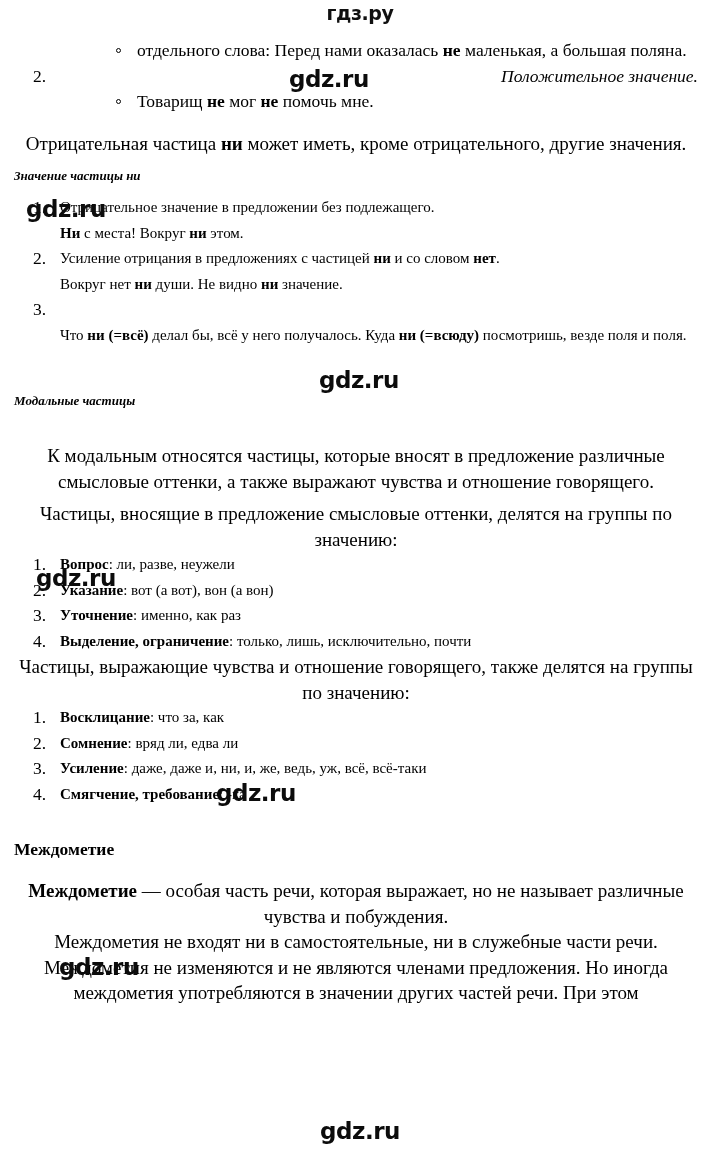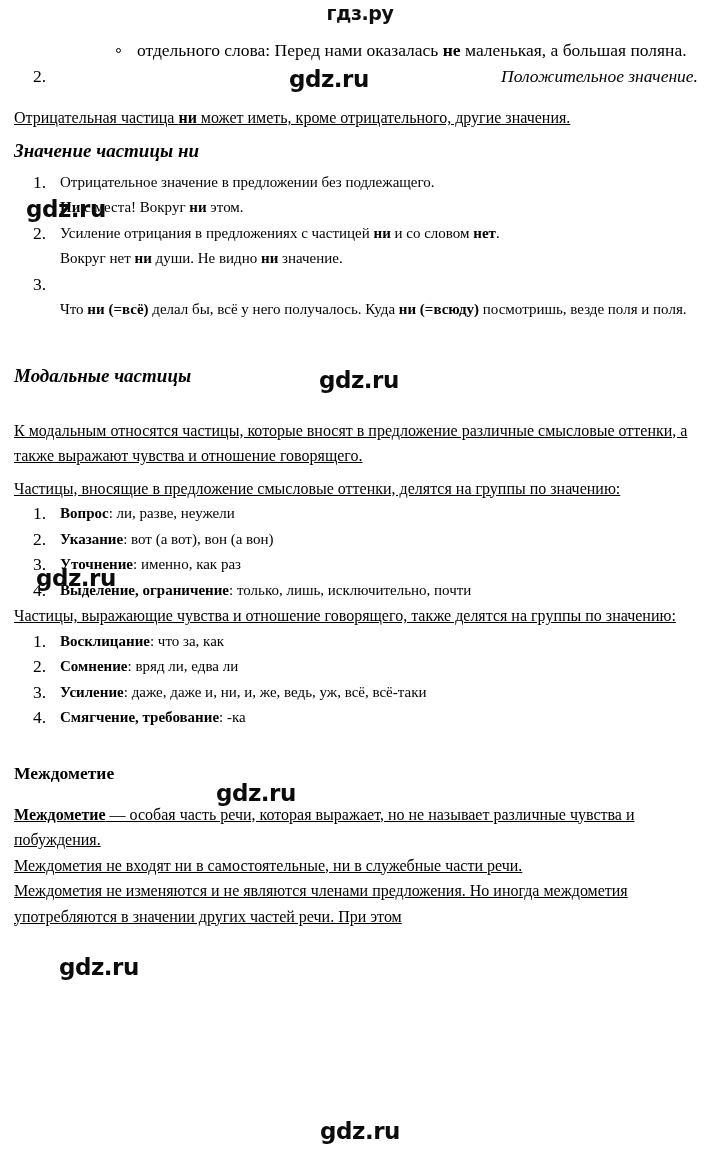--- a/index.html
+++ b/index.html
@@ -33,26 +33,25 @@
 
   
   .page {
     position: absolute;
     top: 38px;
     left: 0;
     width: 720px;
   }
 
   .para {
-    font-size: 16px;
+    font-size: 19px;
     line-height: 25.5px;
     margin: 0;
     padding: 0 22px 0 14px;
-    text-align: left;
-    text-decoration: underline;
+    text-align: center;
   }
 
   .gap-s { height: 7px; }
   .gap-m { height: 16px; }
   .gap-l { height: 30px; }
   .gap-xl { height: 40px; }
 
   
   ul.circle-list {
     list-style: none;
@@ -121,21 +120,21 @@
   ol.num-list-deep > li::before {
     content: counter(deepitem) ".";
     position: absolute;
     left: 33px;
     top: 0;
     font-style: normal;
   }
 
   
   .head-bi {
-    font-size: 19px;
+    font-size: 13px;
     line-height: 25px;
     font-weight: bold;
     font-style: italic;
     padding: 0 22px 0 14px;
     margin: 0;
   }
   .head-b {
     font-size: 17.5px;
     line-height: 25px;
     font-weight: bold;
@@ -180,20 +179,23 @@
 <div class="page">
 
   <ul class="circle-list">
     <li><span>отдельного слова: Перед нами оказалась </span><b>не</b><span> маленькая, а большая поляна.</span></li>
   </ul>
 
   <ol class="num-list-deep">
     <li>Положительное значение.</li>
   </ol>
 
+  <ul class="circle-list">
+    <li><span>Товарищ </span><b>не</b><span> мог </span><b>не</b><span> помочь мне.</span></li>
+  </ul>
 
   <div class="gap-m"></div>
 
   <p class="para"><span>Отрицательная частица </span><b>ни</b><span> может иметь, кроме отрицательного, другие значения.</span></p>
 
   <div class="gap-s"></div>
 
   <h3 class="head-bi">Значение частицы ни</h3>
 
   <div class="gap-s"></div>

